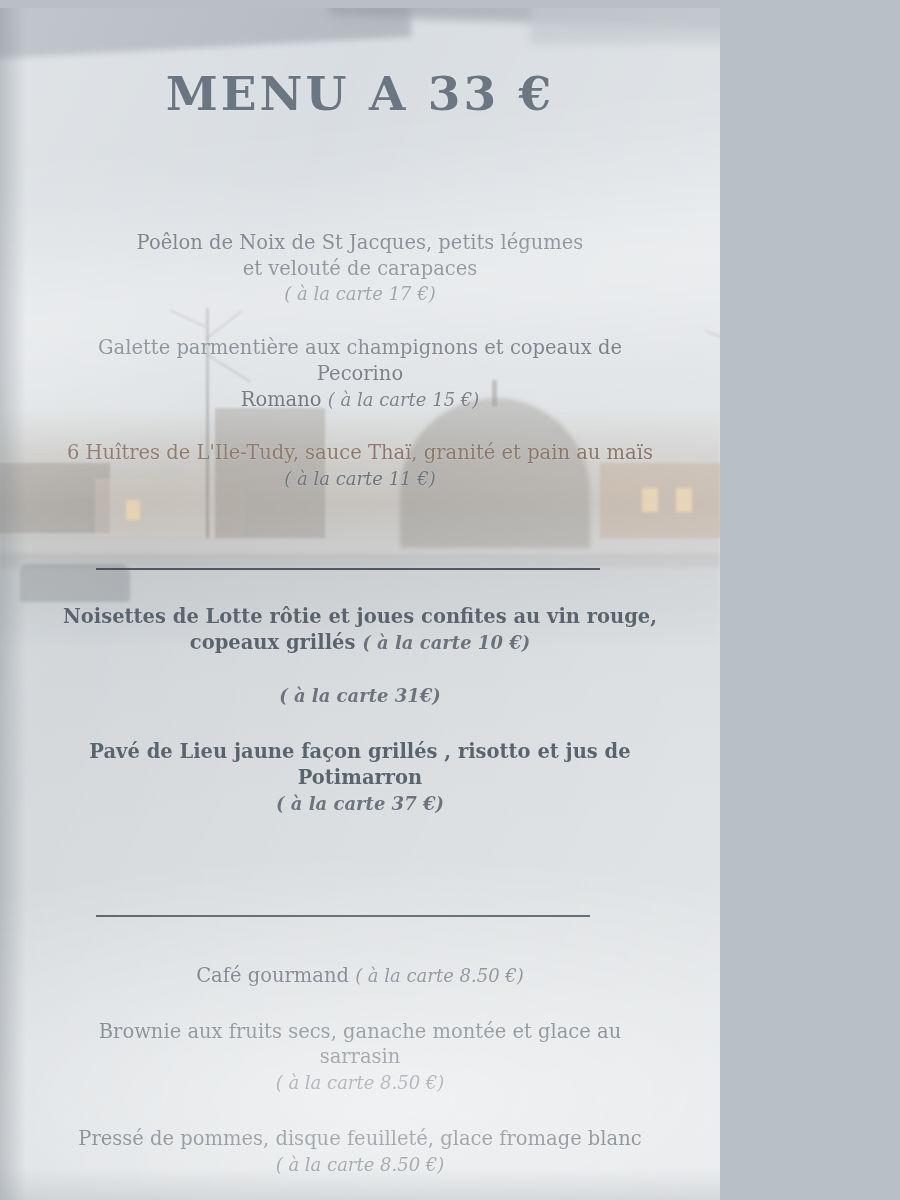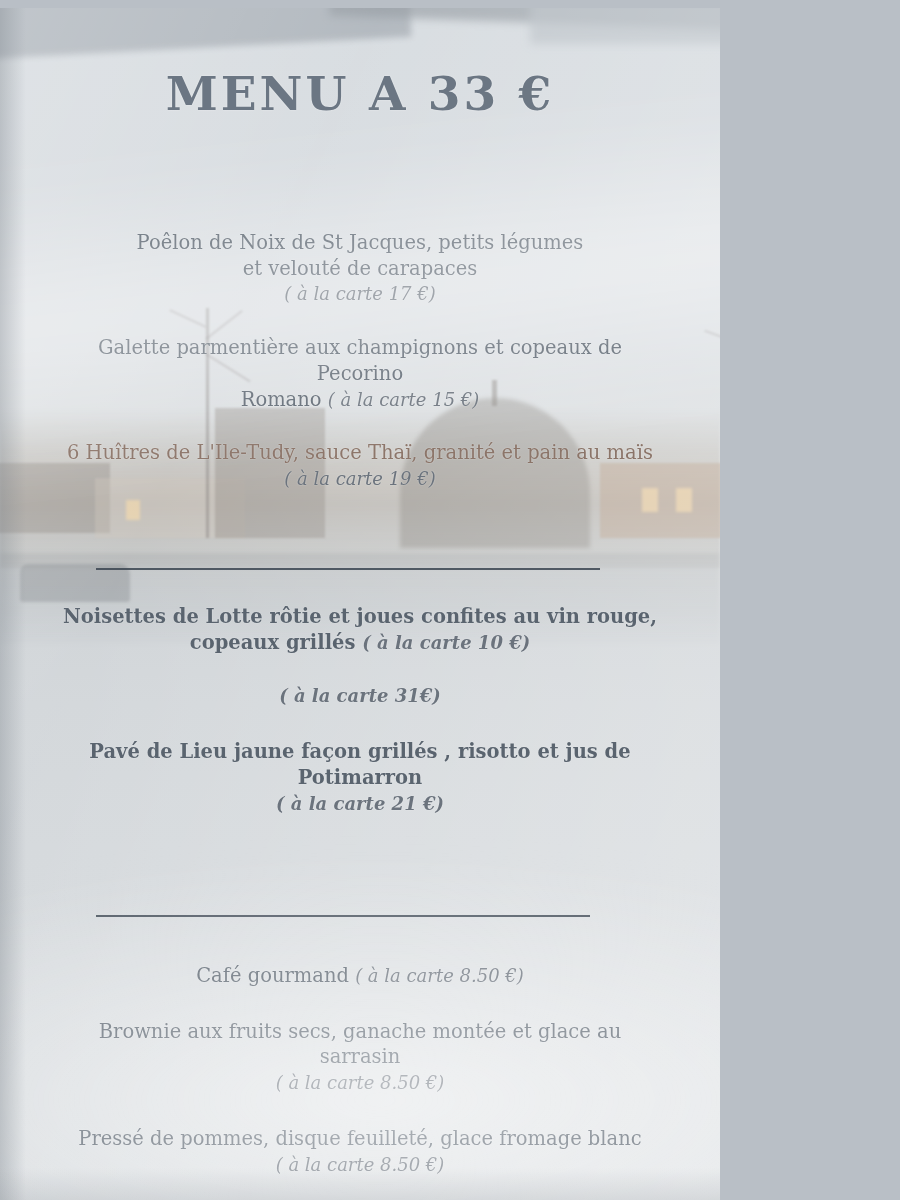--- a/index.html
+++ b/index.html
@@ -268,41 +268,41 @@
 
       <p class="dish">
         <span class="nm">Galette parmentière aux champignons et copeaux de Pecorino</span>
         <span class="line2">
           <span class="nm">Romano </span><span class="price">( à la carte 15 €)</span>
         </span>
       </p>
 
       <p class="dish warmline">
         <span class="nm">6 Huîtres de L'Ile-Tudy, sauce Thaï, granité et pain au maïs</span>
-        <span class="line2"><span class="price">( à la carte 19 €)</span></span>
+        <span class="line2"><span class="price">( à la carte 11 €)</span></span>
       </p>
     </div>
 
     <div class="rule" style="left:96px; right:120px; top:560px;"></div>
 
     <div class="course" style="top:596px;font-weight:bold;">
       <p class="dish">
         <span class="nm">Noisettes de Lotte rôtie et joues confites au vin rouge,</span>
         <span class="line2">
           <span class="nm">copeaux grillés </span><span class="price">( à la carte 10 €)</span>
         </span>
       </p>
 
       <p class="dish" style="margin-bottom:30px;">
         <span class="line2"><span class="price">( à la carte 31€)</span></span>
       </p>
 
       <p class="dish">
         <span class="nm">Pavé de Lieu jaune façon grillés , risotto et jus de Potimarron</span>
-        <span class="line2"><span class="price">( à la carte 21 €)</span></span>
+        <span class="line2"><span class="price">( à la carte 37 €)</span></span>
       </p>
     </div>
 
     <div class="rule" style="left:96px; right:130px; top:907px;"></div>
 
     <div class="course" style="top:955px;">
       <p class="dish" style="margin-bottom:30px;">
         <span class="nm">Café gourmand </span><span class="price">( à la carte 8.50 €)</span>
       </p>
 

